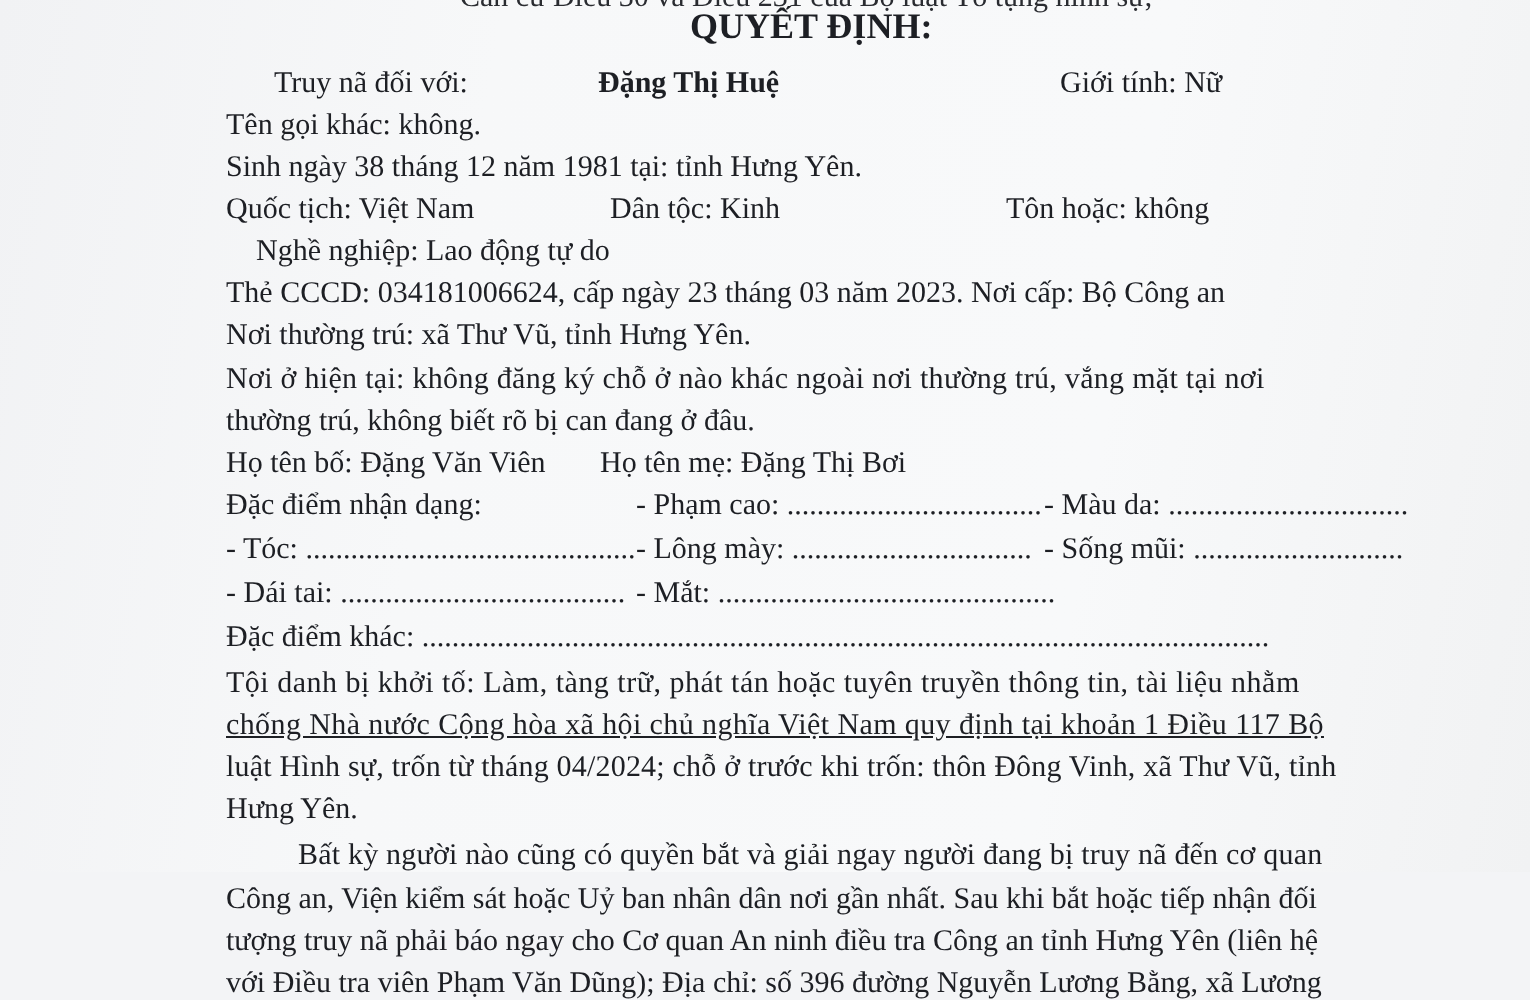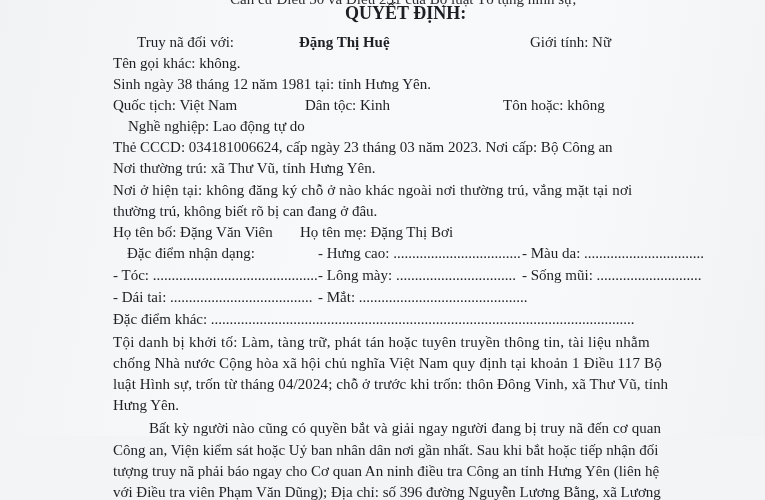--- a/index.html
+++ b/index.html
@@ -40,35 +40,35 @@
   <div class="line" style="left:128px;top:116px;">Nghề nghiệp: Lao động tự do</div>
   <div class="line" style="left:113px;top:137px;">Thẻ CCCD: 034181006624, cấp ngày 23 tháng 03 năm 2023. Nơi cấp: Bộ Công an</div>
   <div class="line" style="left:113px;top:158px;">Nơi thường trú: xã Thư Vũ, tỉnh Hưng Yên.</div>
 
   <div class="line" style="left:113px;top:180px;letter-spacing:0.15px;">Nơi ở hiện tại: không đăng ký chỗ ở nào khác ngoài nơi thường trú, vắng mặt tại nơi</div>
   <div class="line" style="left:113px;top:222px;">Họ tên bố: Đặng Văn Viên</div>
 
   <div class="line" style="left:113px;top:201px;">thường trú, không biết rõ bị can đang ở đâu.</div>
   <div class="line" style="left:300px;top:222px;text-align:center;">Họ tên mẹ: Đặng Thị Bơi</div>
 
-  <div class="line" style="left:127px;top:243px;text-align:center;">Đặc điểm nhận dạng:</div>
-  <div class="line" style="left:318px;top:243px;">- Hưng cao: ..................................</div>
+  <div class="line" style="left:113px;top:243px;text-align:center;">Đặc điểm nhận dạng:</div>
+  <div class="line" style="left:318px;top:243px;">- Phạm cao: ..................................</div>
   <div class="line" style="left:522px;top:243px;">- Màu da: ................................</div>
 
   <div class="line" style="left:113px;top:265px;">- Tóc: ............................................</div>
   <div class="line" style="left:318px;top:265px;">- Lông mày: ................................</div>
   <div class="line" style="left:522px;top:265px;">- Sống mũi: ............................</div>
 
   <div class="line" style="left:113px;top:287px;">- Dái tai: ......................................</div>
   <div class="line" style="left:113px;top:309px;">Đặc điểm khác: .................................................................................................................</div>
 
   <div class="line" style="left:318px;top:287px;">- Mắt: .............................................</div>
 
   <div class="line" style="left:113px;top:332px;letter-spacing:0.25px;">Tội danh bị khởi tố: Làm, tàng trữ, phát tán hoặc tuyên truyền thông tin, tài liệu nhằm</div>
-  <div class="line" style="left:113px;top:353px;letter-spacing:0.2px;">chống Nhà nước Cộng hòa xã hội chủ nghĩa Việt Nam quy định tại khoản 1 Điều 117 Bộ</div>
+  <div class="line" style="left:113px;top:353px;letter-spacing:0.2px;text-decoration:underline;">chống Nhà nước Cộng hòa xã hội chủ nghĩa Việt Nam quy định tại khoản 1 Điều 117 Bộ</div>
   <div class="line" style="left:113px;top:374px;letter-spacing:0.1px;">luật Hình sự, trốn từ tháng 04/2024; chỗ ở trước khi trốn: thôn Đông Vinh, xã Thư Vũ, tỉnh</div>
   <div class="line" style="left:113px;top:395px;">Hưng Yên.</div>
 
   <div class="line" style="left:149px;top:418px;letter-spacing:0.1px;">Bất kỳ người nào cũng có quyền bắt và giải ngay người đang bị truy nã đến cơ quan</div>
   <div class="line" style="left:113px;top:440px;">Công an, Viện kiểm sát hoặc Uỷ ban nhân dân nơi gần nhất. Sau khi bắt hoặc tiếp nhận đối</div>
   <div class="line" style="left:113px;top:461px;">tượng truy nã phải báo ngay cho Cơ quan An ninh điều tra Công an tỉnh Hưng Yên (liên hệ</div>
   <div class="line" style="left:113px;top:482px;">với Điều tra viên Phạm Văn Dũng); Địa chỉ: số 396 đường Nguyễn Lương Bằng, xã Lương</div>
 </div>
 
 </body></html>

